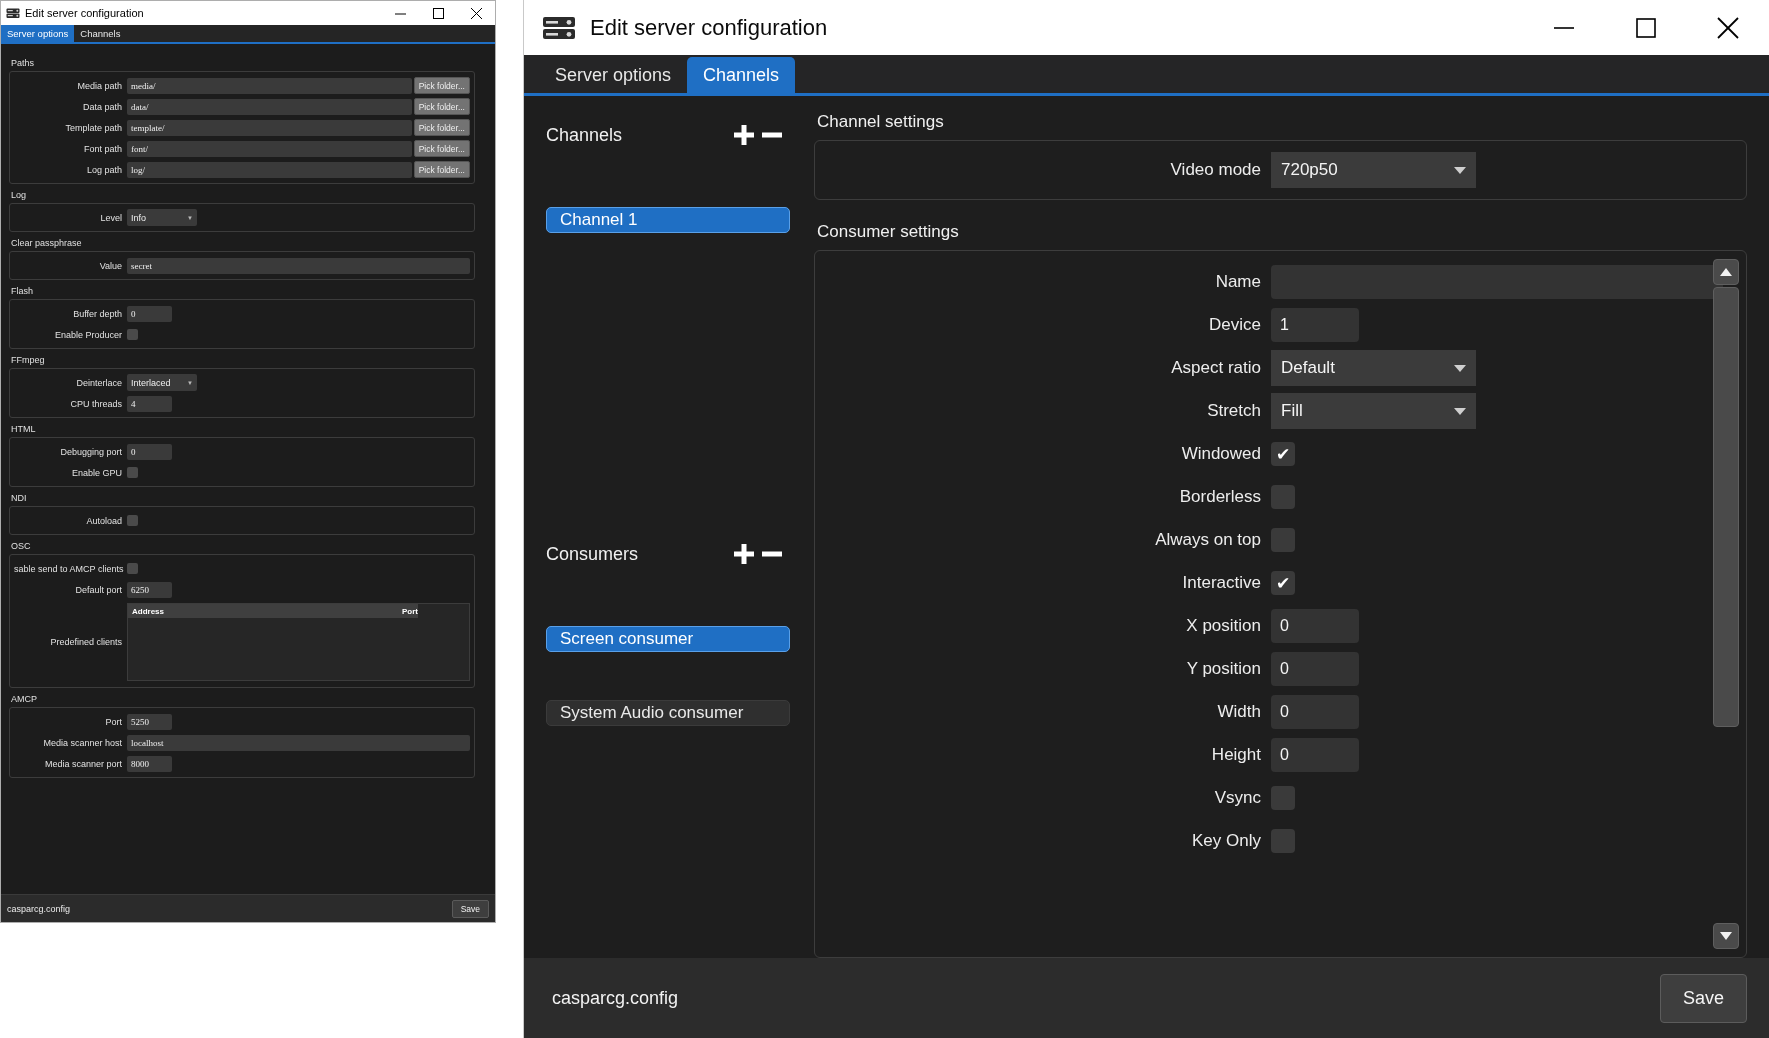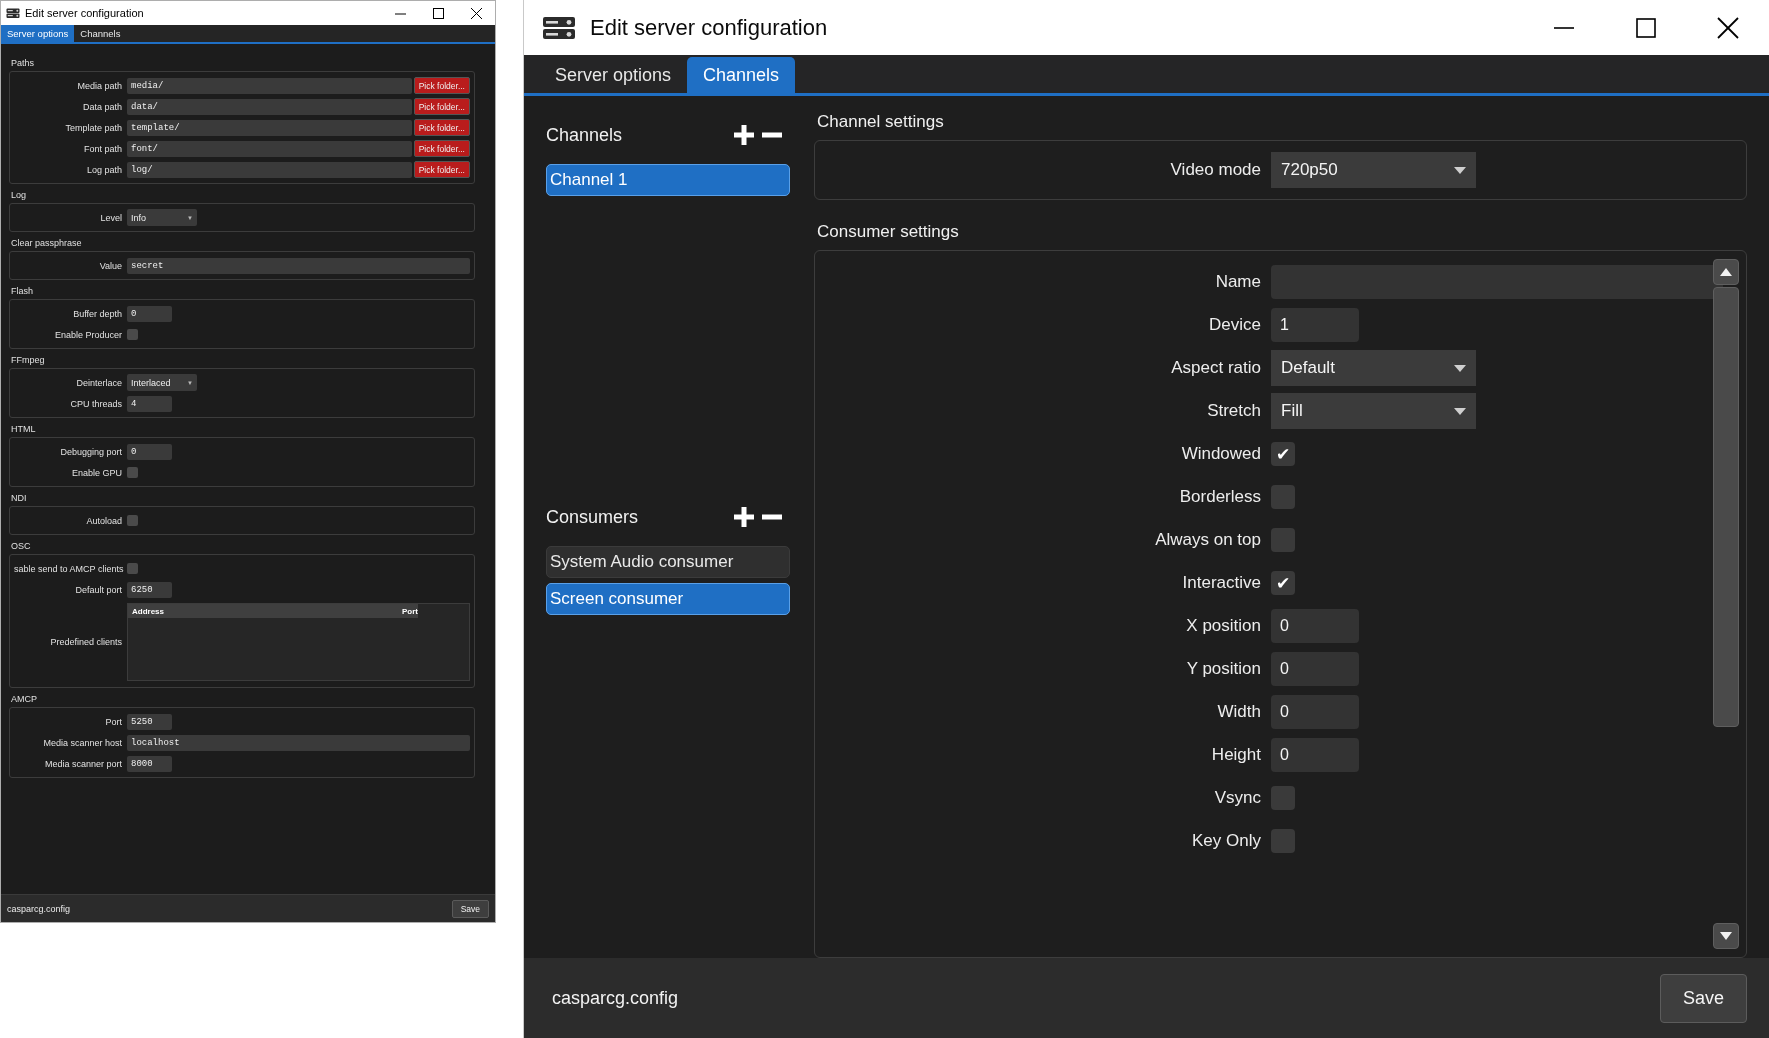--- a/index.html
+++ b/index.html
@@ -50,32 +50,32 @@
   }
   .sm-row { display: flex; align-items: center; height: 17px; margin-bottom: 4px; }
   .sm-row:last-child { margin-bottom: 0; }
   .sm-label {
     font-size: 9px; color: #e2e2e2; text-align: right; padding-right: 5px;
     width: 113px; flex: 0 0 113px; white-space: nowrap; overflow: hidden;
   }
   .sm-input {
     background: #3a3a3a; border: none; border-radius: 2px; height: 16px;
     font-size: 9px; color: #f0f0f0; padding: 0 4px; display: flex;
-    align-items: center; font-family: Liberation Mono, monospace;
+    align-items: center; font-family: Liberation Serif, serif;
   }
   .sm-input.wide { flex: 1; }
   .sm-input.num { width: 45px; flex: 0 0 45px; }
   .sm-select {
     background: #3a3a3a; border-radius: 2px; height: 17px; font-size: 9px;
     color: #f0f0f0; padding: 0 4px; display: flex; align-items: center;
     gap: 6px; width: 70px; flex: 0 0 70px; justify-content: space-between;
   }
   .sm-caret { font-size: 6px; color: #b9b9b9; }
   .sm-pick {
-    background: #b91c1c; border: 1px solid #555; border-radius: 2px;
+    background: #737373; border: 1px solid #555; border-radius: 2px;
     height: 17px; font-size: 8.5px; color: #efefef; padding: 0 4px;
     display: flex; align-items: center; margin-left: 2px; white-space: nowrap;
   }
   .sm-check {
     width: 11px; height: 11px; background: #4a4a4a; border-radius: 2px;
     flex: 0 0 11px;
   }
   .sm-table {
     flex: 1; border: 1px solid #3c3c3c; background: #262626;
     display: flex; flex-direction: row; height: 78px;
@@ -138,23 +138,24 @@
   .lst-header {
     display: flex; align-items: center; height: 42px; padding-right: 4px;
   }
   .lst-title { font-size: 18px; color: #f1f1f1; flex: 1; }
   .lst-btn {
     width: 28px; height: 28px; display: flex; align-items: center;
     justify-content: center;
   }
   .lst-items { display: flex; flex-direction: column; gap: 5px; margin-top: 8px; }
   .lst-item {
-    height: 32px; border-radius: 5px; background: #2f2f2f; color: #e9e9e9;
-    font-size: 17px; display: flex; align-items: center; padding: 0 3px;
+    height: 26px; border-radius: 5px; background: #2f2f2f; color: #e9e9e9;
+    font-size: 17px; display: flex; align-items: center; padding: 0 13px;
     border: 1px solid #3b3b3b;
+    margin-top: 43px;
   }
   .lst-item.selected {
     background: #1f6fc4; border: 1px solid #5aa0e8; color: #ffffff;
   }
   .gap-channels { height: 300px; }
 
   
   .lg-right {
     flex: 1; display: flex; flex-direction: column; padding: 16px 22px 0 10px;
     overflow: hidden;
@@ -483,22 +484,22 @@
                 <rect x="1" y="8.5" width="20" height="5" fill="#fff"></rect>
               </svg>
           </div>
           <div class="lst-btn">
             <svg width="22" height="22">
                 <rect x="1" y="8.5" width="20" height="5" fill="#fff"></rect>
               </svg>
           </div>
         </div>
         <div class="lst-items">
+          <div class="lst-item selected">Screen consumer</div>
           <div class="lst-item">System Audio consumer</div>
-          <div class="lst-item selected">Screen consumer</div>
         </div>
       </div>
 
       <div class="lg-right">
 
         <div class="sect-label">Channel settings</div>
         <div class="sect-box">
           <div class="frm-row">
             <div class="frm-label">Video mode</div>
             <div class="frm-select vm">

